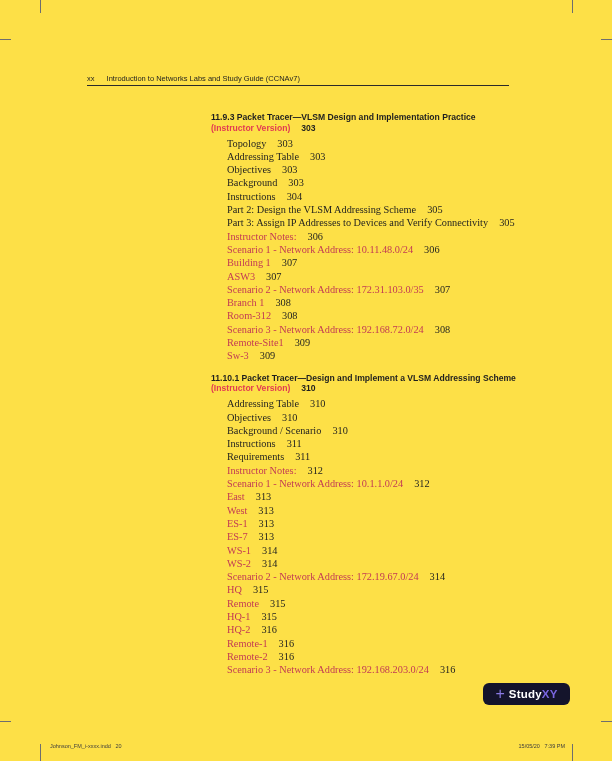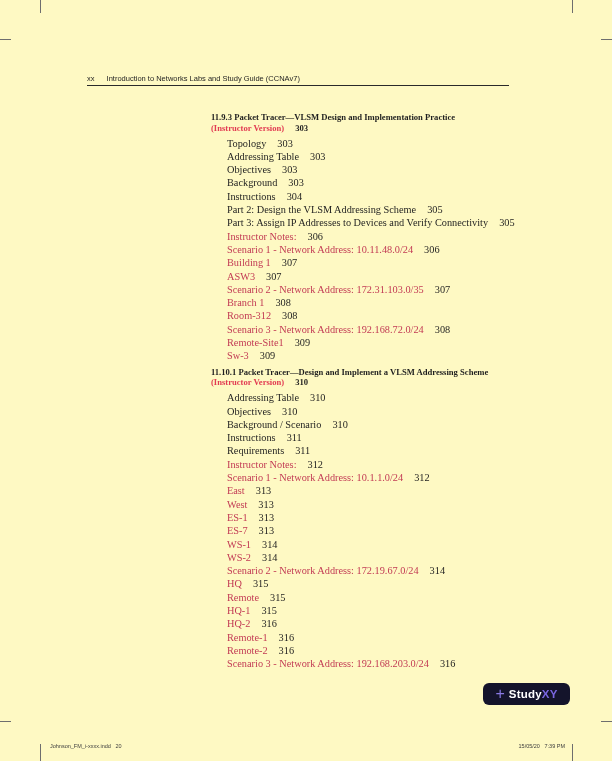--- a/index.html
+++ b/index.html
@@ -1,31 +1,31 @@
 <!DOCTYPE html>
 <html><head>
 <meta charset="utf-8">
 <style>
   html,body{margin:0;padding:0;background:#ffffff;}
-  .page{position:relative;width:612px;height:761px;background:#fef9c3;overflow:hidden;
+  .page{position:relative;width:612px;height:761px;background:#fde047;overflow:hidden;
         font-family:"Liberation Sans",sans-serif;color:#1f1f1f;
         --heading-red:#e23b52;--entry-red:#c23a54;--text-black:#1f1f1f;
         --badge-bg:#14142b;--badge-accent:#7a66e0;}
   
   .crop{position:absolute;background:#6e6e6e;}
   .crop.v{width:1px;}
   .crop.h{height:1px;}
   
   .running-head{position:absolute;left:87px;top:74px;font-size:7.5px;color:var(--text-black);white-space:nowrap;}
   .folio{margin-right:10px;}
   .head-rule{position:absolute;left:87px;top:85px;width:422px;height:1px;background:#2a2a2a;}
   
   .toc{position:absolute;left:211px;top:112px;width:372px;}
-  .section + .section{margin-top:4px;}
-  .s-head{font-weight:bold;font-size:8.6px;line-height:10.8px;color:var(--text-black);margin:0 0 3px 0;font-family:Liberation Serif, serif;}
+  .section + .section{margin-top:10px;}
+  .s-head{font-weight:bold;font-size:8.6px;line-height:10.8px;color:var(--text-black);margin:0 0 3px 0;}
   .s-line2 .s-suffix{color:var(--heading-red);}
   .s-line2 .s-page{color:var(--text-black);margin-left:11px;}
   .entry{font-family:"Liberation Serif",serif;font-size:10.3px;line-height:13.3px;
          padding-left:16px;color:var(--text-black);white-space:nowrap;}
   .entry .e-page{margin-left:11px;color:var(--text-black);}
   .entry.red .e-label{color:var(--entry-red);}
   
   .badge{position:absolute;left:483px;top:683px;width:87px;height:22px;background:var(--badge-bg);
          border-radius:6px;display:flex;align-items:center;justify-content:center;}
   .badge .plus{color:#8a7ae4;font-size:16px;font-weight:400;line-height:16px;margin-right:4px;}

